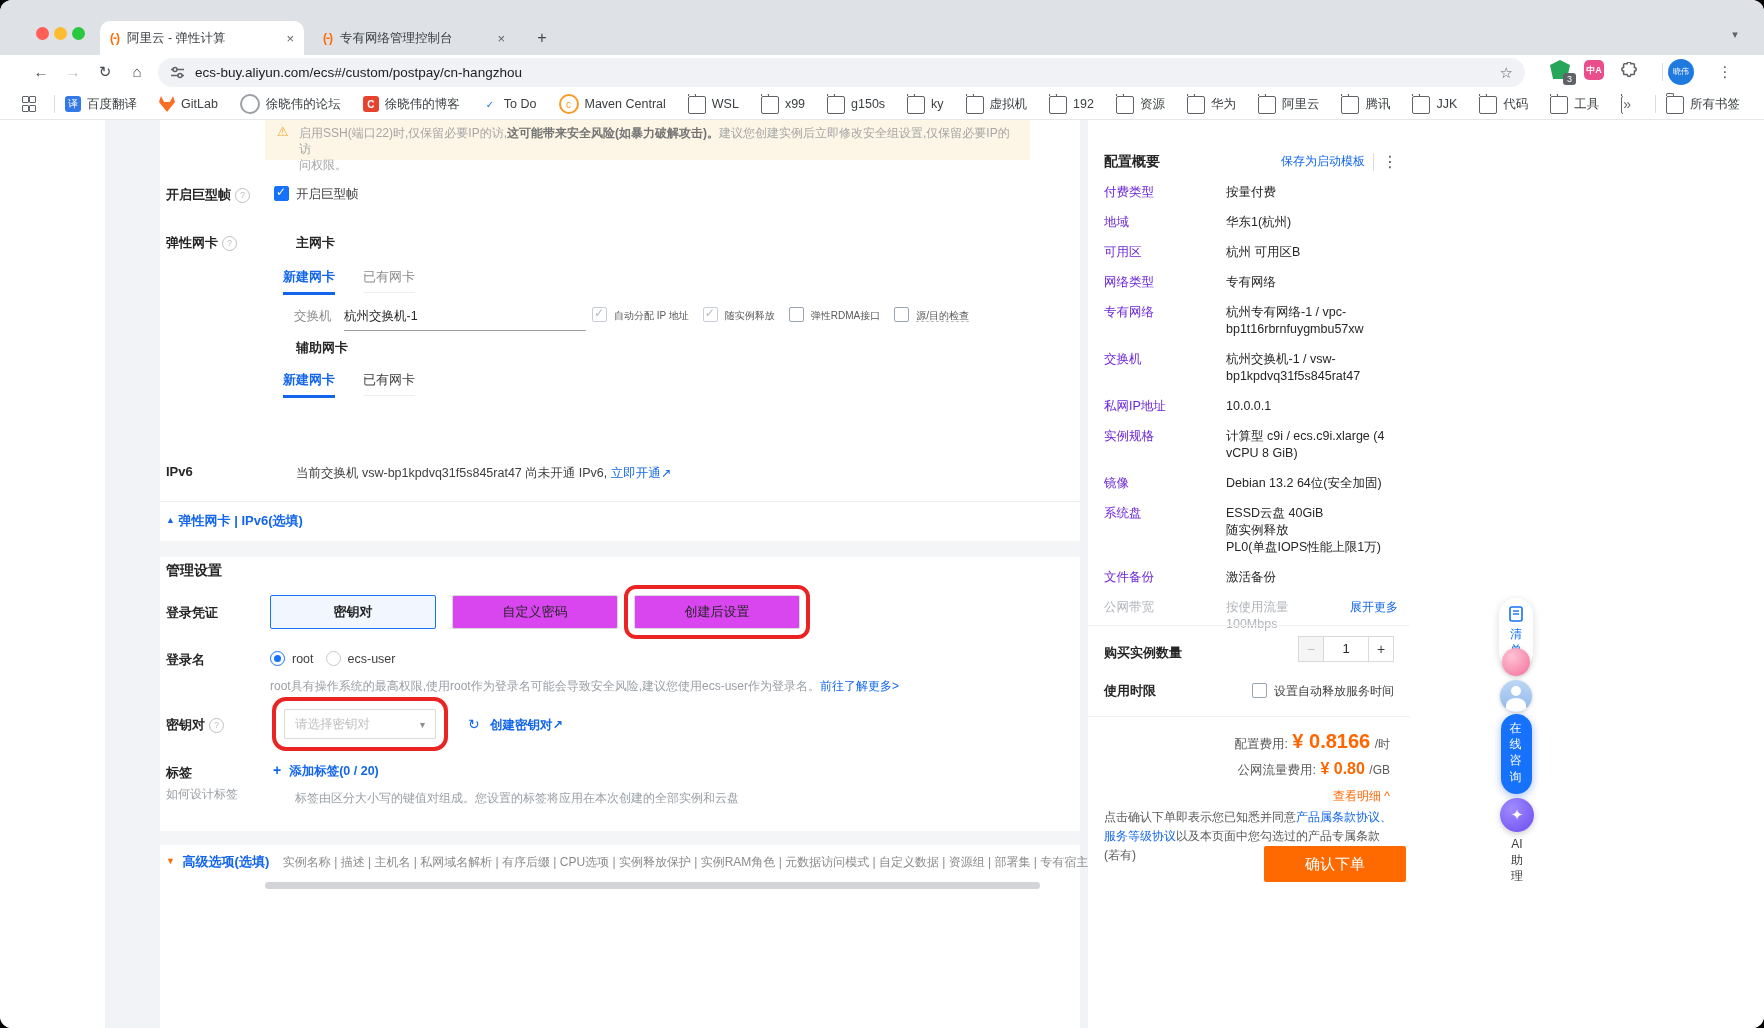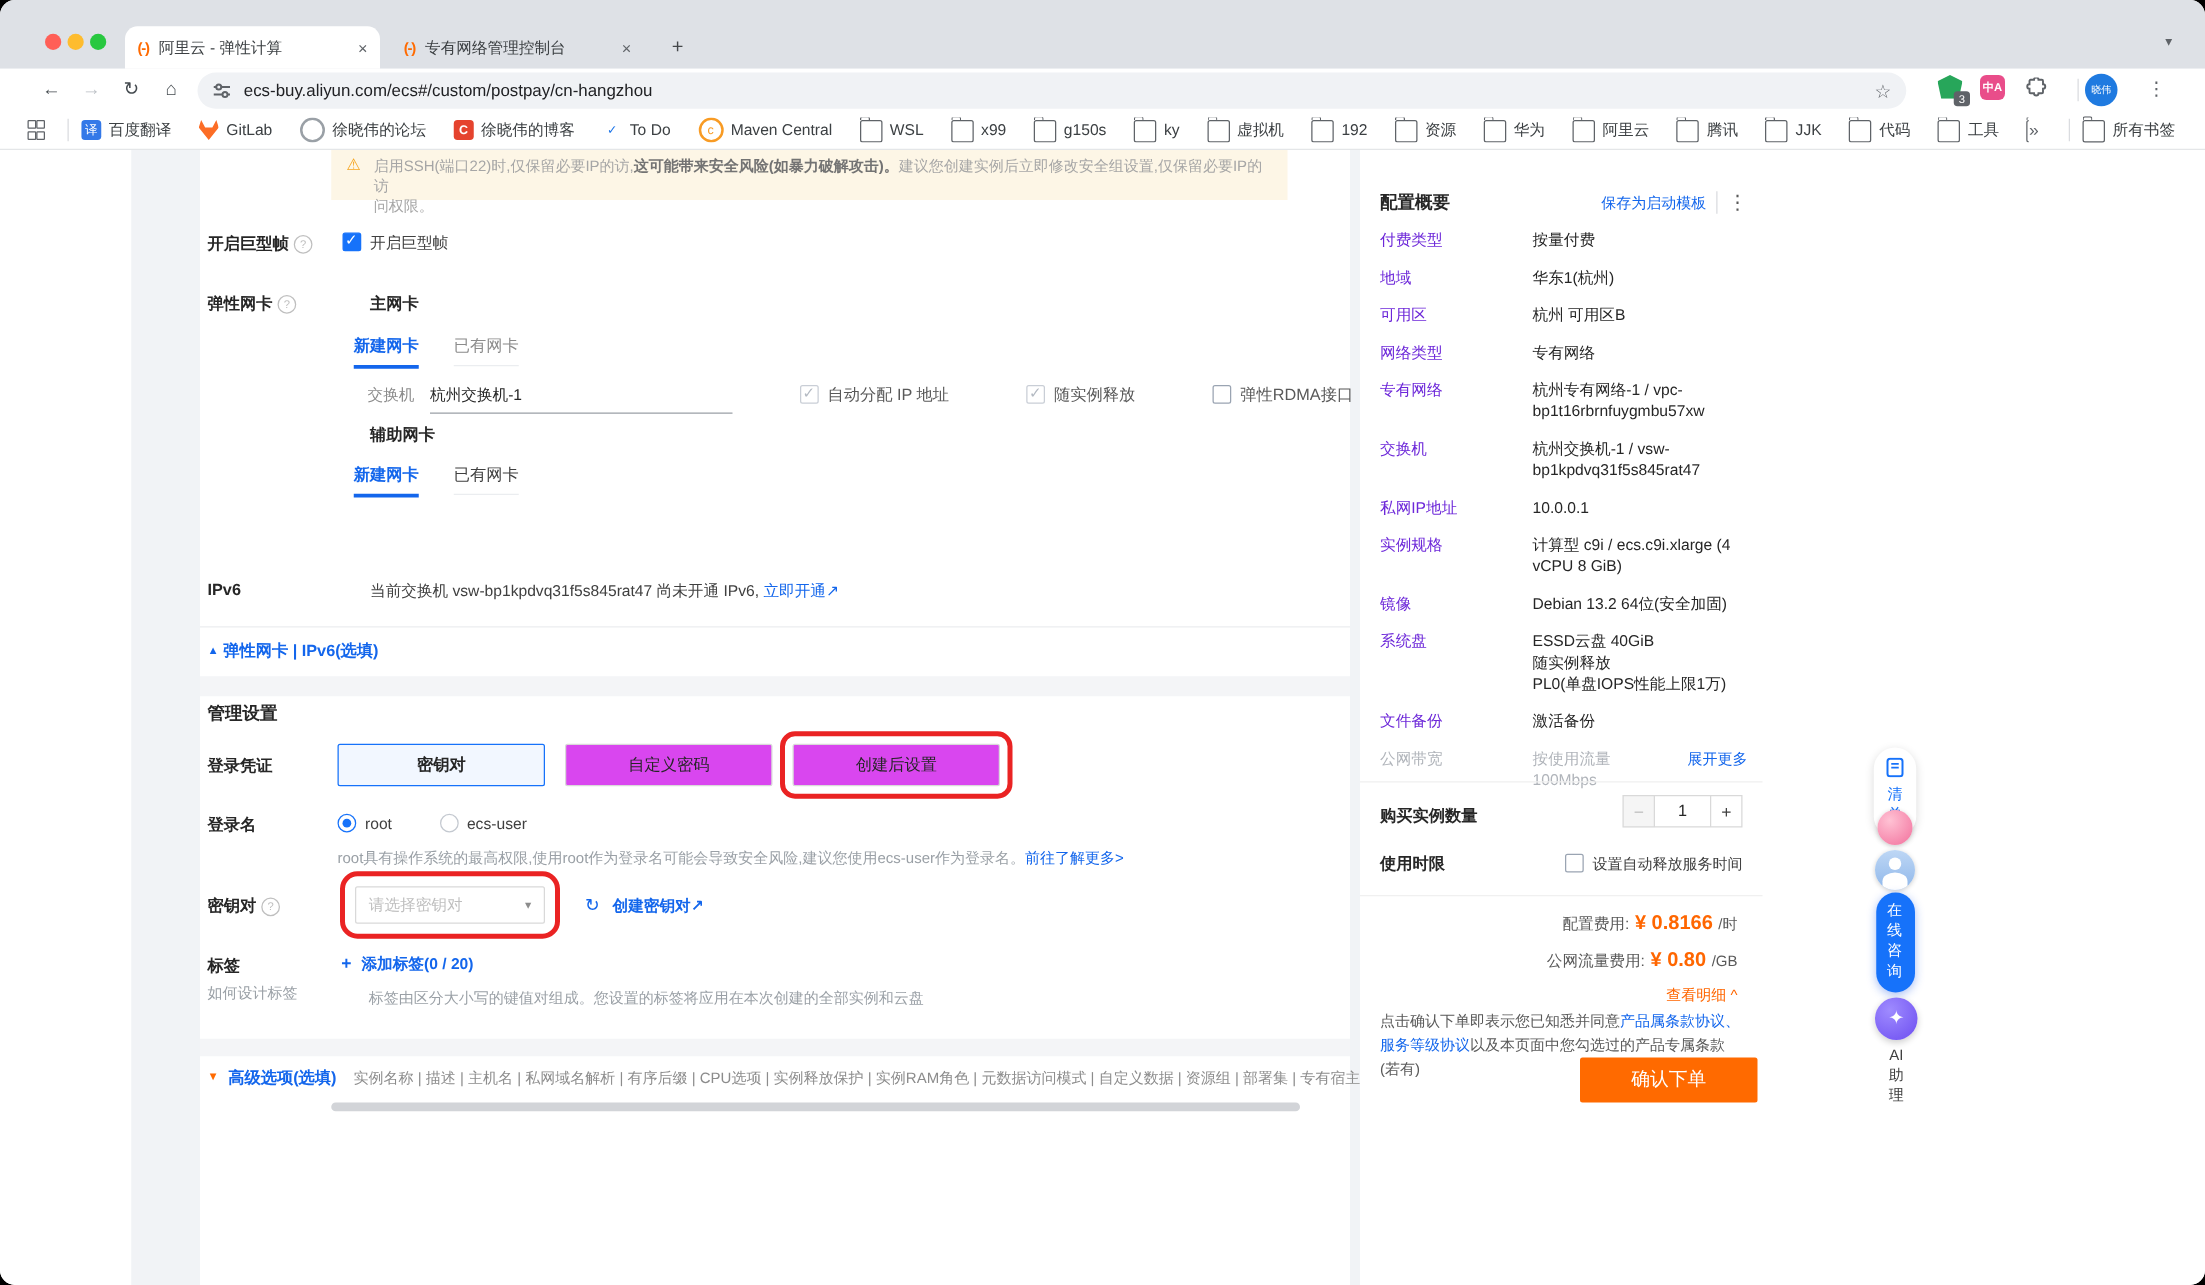--- a/index.html
+++ b/index.html
@@ -50,21 +50,21 @@
   .help{display:inline-block;width:13px;height:13px;border:1px solid #bfbfbf;border-radius:50%;color:#bfbfbf;font-size:9px;font-weight:normal;text-align:center;line-height:13px;vertical-align:1px;margin-left:4px;}
   .link{color:#1366ec;cursor:pointer;text-decoration:none;}
   .cbx{display:inline-block;width:15px;height:15px;border:1px solid #9aa4b2;border-radius:2px;background:#fff;position:relative;vertical-align:-3px;margin-right:7px;box-sizing:border-box;}
   .cbx.on::after{content:"✓";position:absolute;left:1px;top:-2px;font-size:12px;color:#fff;font-weight:bold;}
   .cbx.on{background:#1672fa;border-color:#1672fa;}
   .cbx.on.dis{background:#fff;border-color:#c9ced6;}
   .cbx.on.dis::after{color:#b3b9c2;}
   .radio{display:inline-block;width:15px;height:15px;border:1px solid #c4c9d0;border-radius:50%;background:#fff;position:relative;vertical-align:-3px;margin-right:7px;box-sizing:border-box;}
   .radio.on{border-color:#1672fa;border-width:1.5px;}
   .radio.on::after{content:"";position:absolute;left:3px;top:3px;width:7px;height:7px;border-radius:50%;background:#1672fa;}
-  .cgroup{font-size:13px;color:#595959;white-space:nowrap;margin-left:48px;}
+  .cgroup{font-size:10px;color:#595959;white-space:nowrap;}
   .cgroup .lbl.dashed{border-bottom:1px dashed #b9bfc7;}
   .tabpair{position:absolute;font-size:13px;}
   .tabpair .t1{font-weight:bold;color:#1366ec;padding-bottom:8px;border-bottom:3px solid #1366ec;margin-right:28px;}
   .tabpair .t2{color:#8c8c8c;padding-bottom:8px;border-bottom:1px solid #ebedf0;}
   .tabpair.dark2 .t2{color:#404040;}
   .btn3{width:166px;height:34px;border:1px solid #d9d9d9;background:#d946ef;font-size:13px;color:#262626;display:flex;align-items:center;justify-content:center;box-sizing:border-box;border-radius:2px;}
   .btn3.sel{border:1.5px solid #1672fa;background:#f2f7ff;font-weight:bold;}
   .btn3.hl{outline:4px solid #ea2323;outline-offset:6px;}
   .kselect{position:absolute;width:152px;height:30px;border:1px solid #d9d9d9;border-radius:2px;display:flex;align-items:center;padding:0 10px;box-sizing:border-box;font-size:12.5px;color:#bfbfbf;background:#fff;outline:4px solid #ea2323;outline-offset:8px;}
   .kselect .car{margin-left:auto;color:#8c8c8c;font-size:10px;}
@@ -79,21 +79,21 @@
   .sum-value{flex:1;color:#262626;white-space:pre-line;}
   .sum-row.muted .sum-label,.sum-row.muted .sum-value{color:#b0b4ba;}
   .sum-extra{color:#1366ec;white-space:nowrap;margin-left:16px;font-size:12px;}
   .sum-extra:empty{display:none;}
   .step{display:flex;align-items:center;}
   .step .sbtn{width:26px;height:26px;border:1px solid #d9d9d9;background:#f5f5f5;color:#bfbfbf;text-align:center;line-height:24px;font-size:14px;box-sizing:border-box;}
   .step .sval{width:44px;height:26px;border:1px solid #d9d9d9;border-left:none;border-right:none;text-align:center;line-height:24px;font-size:13px;color:#262626;box-sizing:border-box;background:#fff;}
   .step .sbtn.plus{background:#fff;color:#404040;}
   .price-line{position:absolute;right:0;text-align:right;white-space:nowrap;}
   .plabel{font-size:12.5px;color:#595959;}
-  .pval{font-size:16px;font-weight:bold;color:#ff6600;}
+  .pval{font-size:20px;font-weight:bold;color:#ff6600;}
   .pval.small{font-size:16px;}
   .punit{font-size:12px;color:#595959;}
   .submit{position:absolute;right:4px;width:142px;height:36px;background:#ff6a00;color:#fff;font-size:15px;text-align:center;line-height:36px;border-radius:2px;}
   .agree{font-size:12px;color:#595959;line-height:19px;}
   
   .float{position:absolute;}
   .fpill{background:#fff;border-radius:17px;box-shadow:0 2px 8px rgba(0,0,0,.15);text-align:center;}
   .vtext{width:14px;margin:0 auto;word-break:break-all;line-height:1.35;font-size:12px;}
   .consult{background:#1672fa;color:#fff;border-radius:16px;box-shadow:0 2px 8px rgba(31,90,230,.4);padding-top:6px;}
   .ai-circle{width:34px;height:34px;border-radius:50%;background:radial-gradient(circle at 35% 30%,#9f8bff,#6c4df0);color:#fff;text-align:center;line-height:34px;font-size:15px;box-shadow:0 2px 6px rgba(0,0,0,.2);}
@@ -350,21 +350,21 @@
     <div style="position:absolute;left:270px;top:475px;display:flex;gap:16px;">
 
         <div class="btn3 sel">密钥对</div>
 
         <div class="btn3">自定义密码</div>
 
         <div class="btn3 hl">创建后设置</div>
       </div>
 
     <span class="flabel" style="left:166px;top:531px;">登录名</span>
-    <div style="position:absolute;left:270px;top:531px;display:flex;gap:38px;font-size:12.5px;color:#404040;">
+    <div style="position:absolute;left:270px;top:531px;display:flex;gap:12px;font-size:12.5px;color:#404040;">
 
         <span><span class="radio on"></span><span>root</span></span>
 
         <span><span class="radio"></span><span>ecs-user</span></span>
       </div>
     <div style="position:absolute;left:270px;top:558px;font-size:12px;color:#9aa0a6;">
       <span>root具有操作系统的最高权限,使用root作为登录名可能会导致安全风险,建议您使用ecs-user作为登录名。</span><span class="link">前往了解更多&gt;</span>
     </div>
 
     <span class="flabel" style="left:166px;top:596px;"><span>密钥对</span><span class="help">?</span></span>

